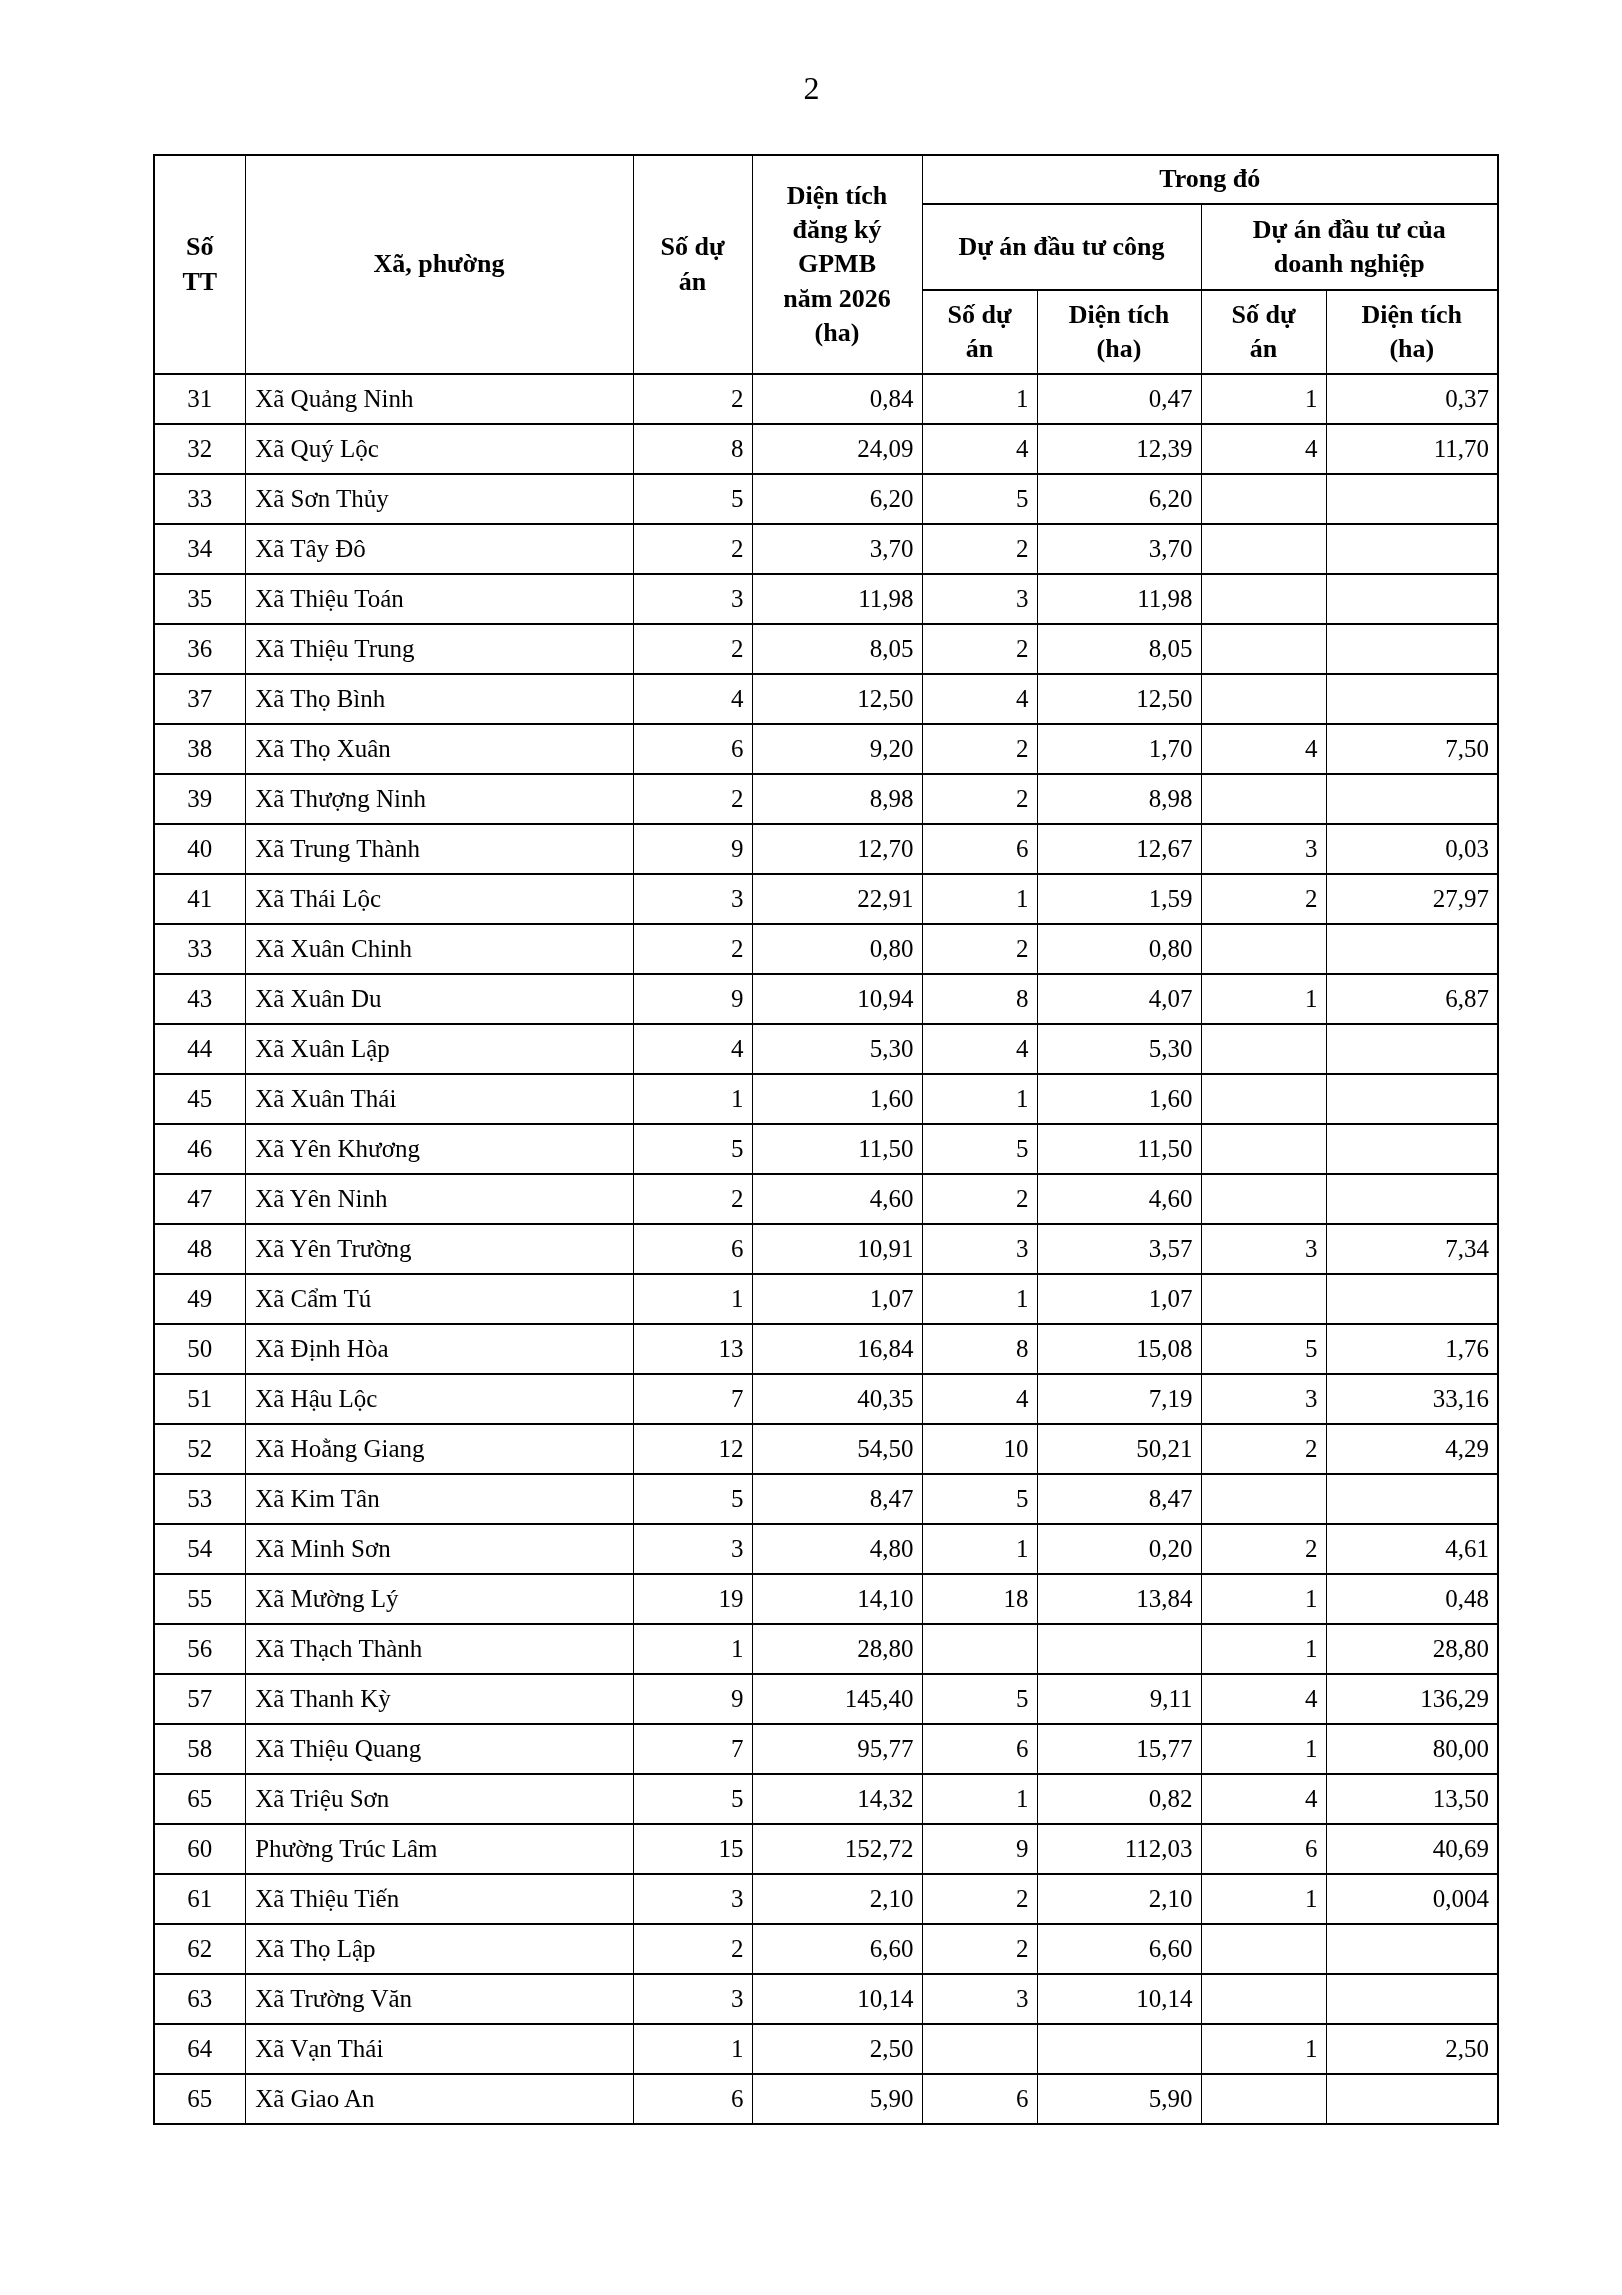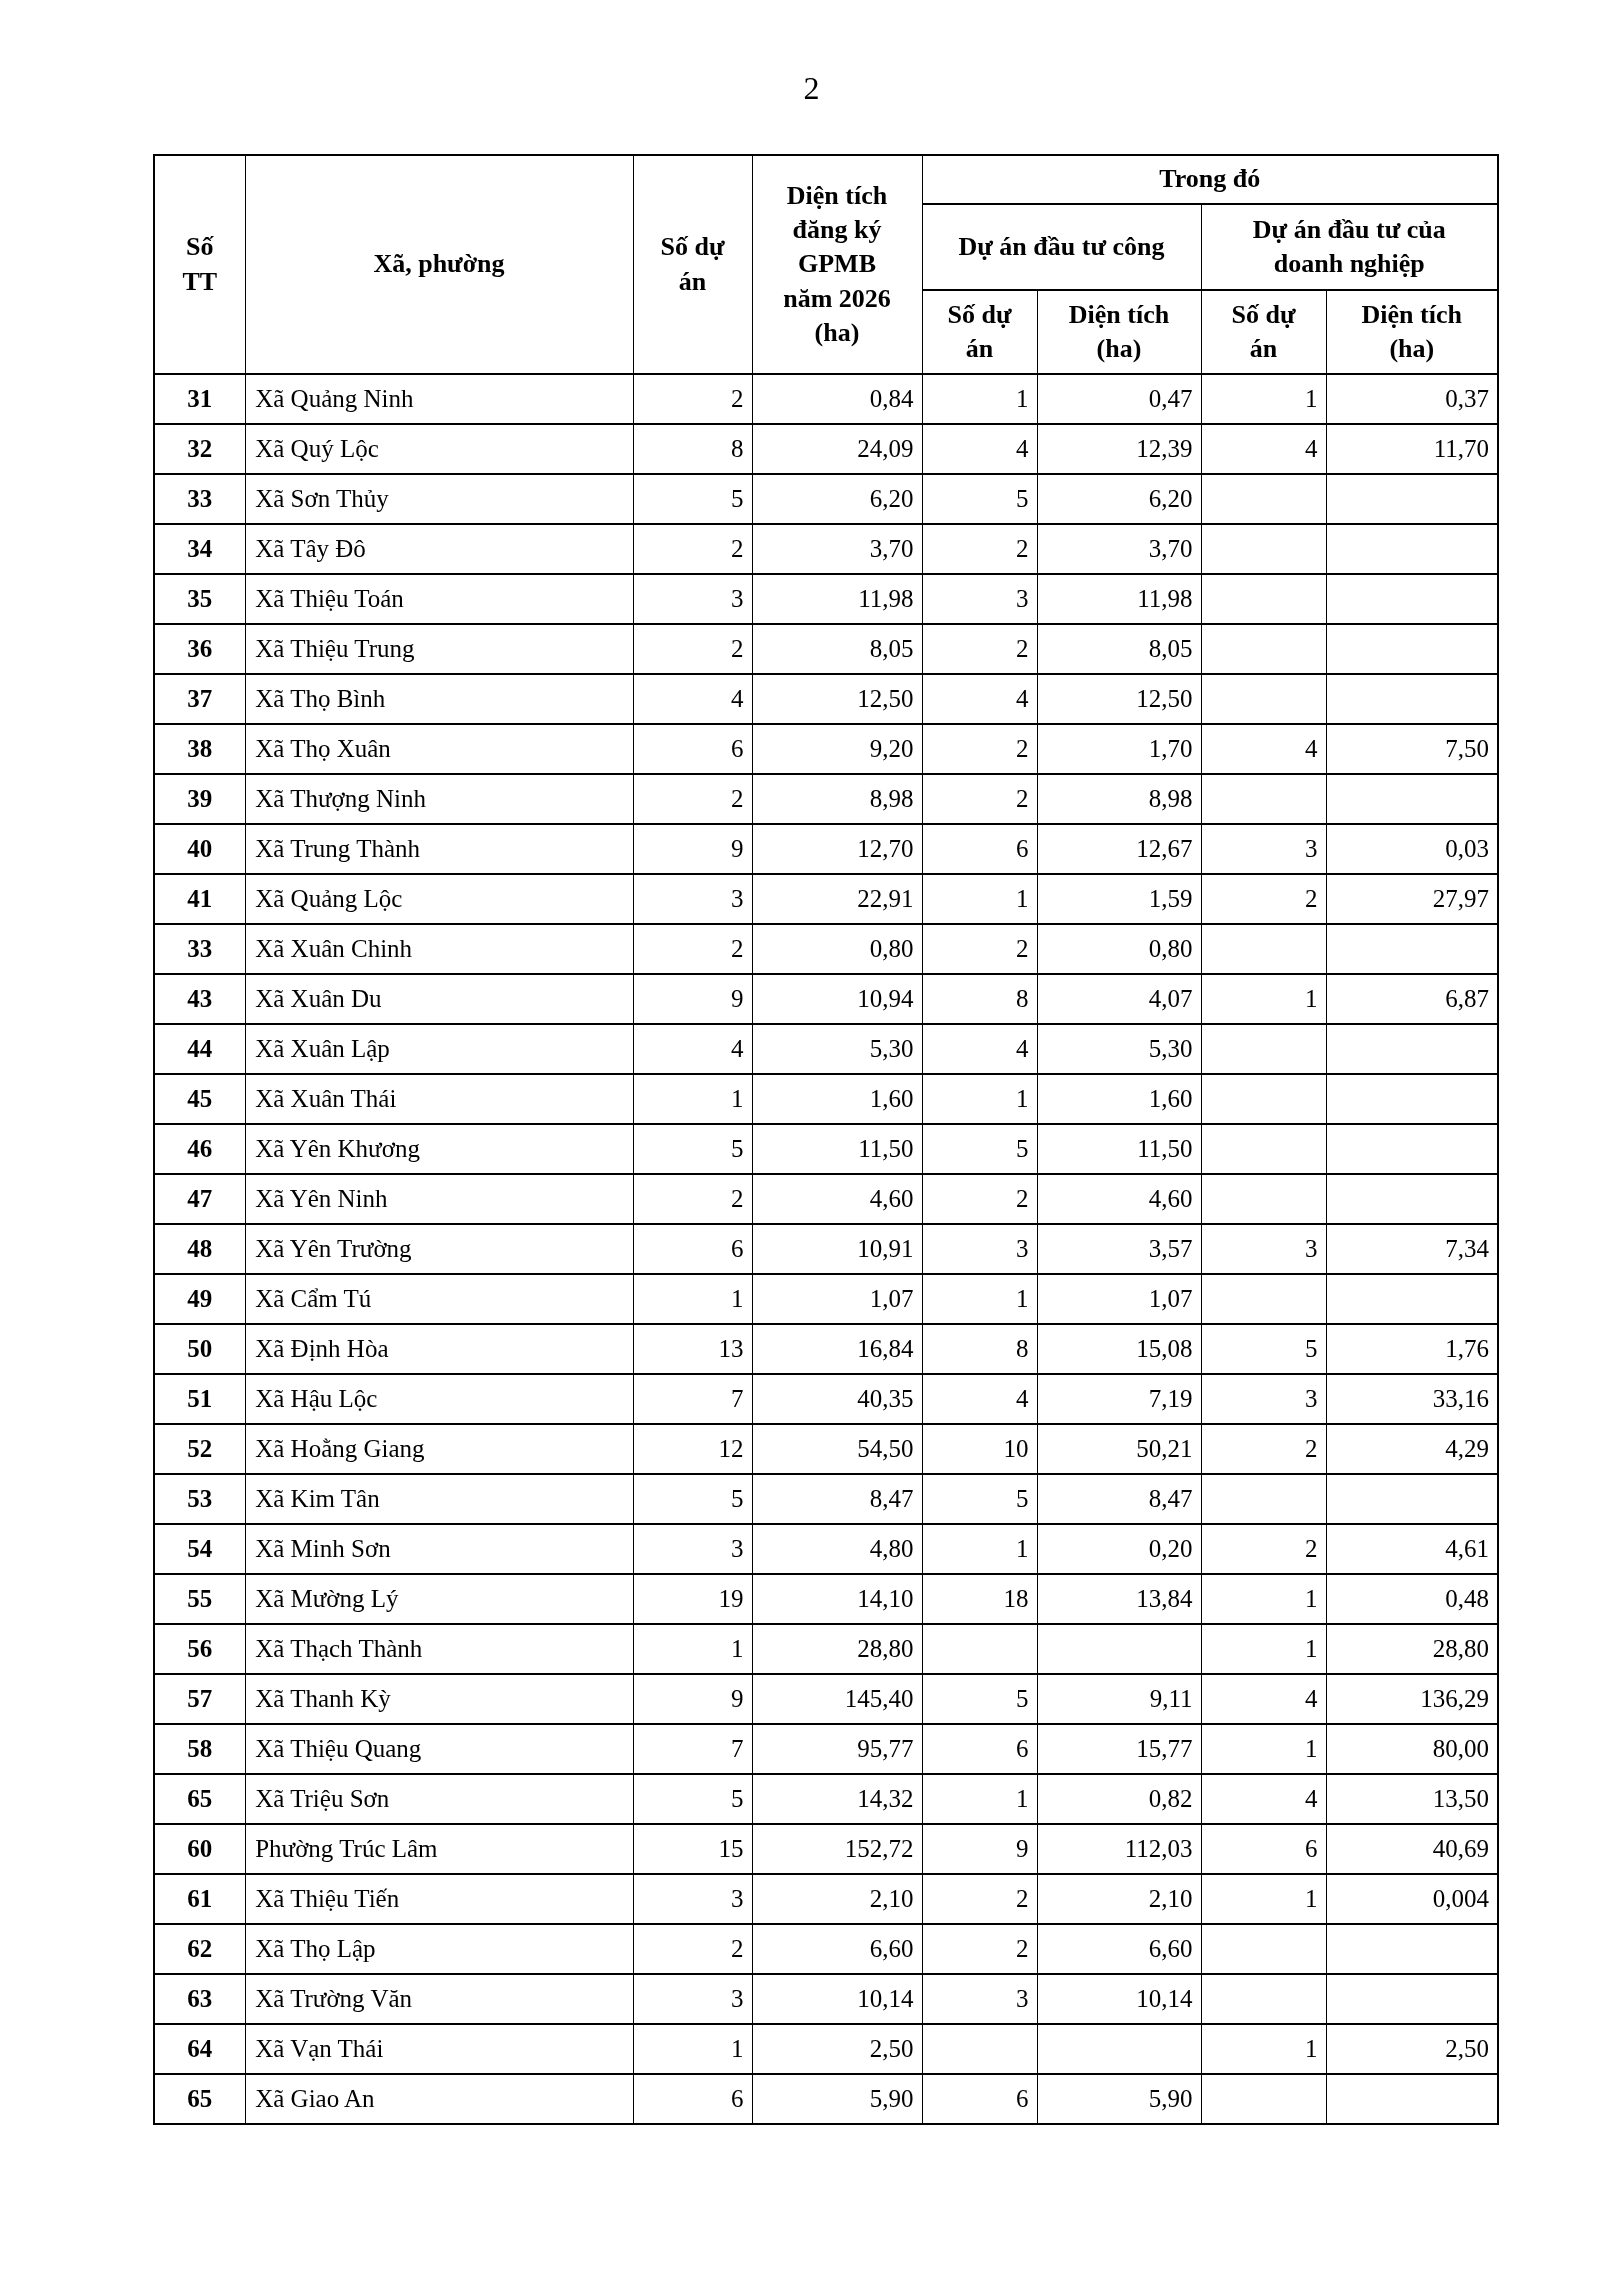--- a/index.html
+++ b/index.html
@@ -55,21 +55,21 @@
   tr.hdr-row-1 { height: 49px; }
   tr.hdr-row-2 { height: 86px; }
   tr.hdr-row-3 { height: 84px; }
   tbody td {
     font-size: 25px;
     height: 50px;
     vertical-align: middle;
     padding: 0 8px;
     white-space: nowrap;
   }
-  td.al-c { text-align: center; font-weight: bold; }
+  td.al-c { text-align: center; }
   td.al-l { text-align: left; padding-left: 9.7px; margin-left: 46px; }
   td.al-r { text-align: right; padding-right: 8px; }
 </style>
 </head>
 <body>
 
 <div class="page-number">2</div>
 
 <table class="report-table">
   <colgroup>
@@ -208,21 +208,21 @@
         <td class="al-l">Xã Trung Thành</td>
         <td class="al-r">9</td>
         <td class="al-r">12,70</td>
         <td class="al-r">6</td>
         <td class="al-r">12,67</td>
         <td class="al-r">3</td>
         <td class="al-r">0,03</td>
       </tr>
       <tr>
         <td class="al-c">41</td>
-        <td class="al-l">Xã Quảng Lộc</td>
+        <td class="al-l">Xã Thái Lộc</td>
         <td class="al-r">3</td>
         <td class="al-r">22,91</td>
         <td class="al-r">1</td>
         <td class="al-r">1,59</td>
         <td class="al-r">2</td>
         <td class="al-r">27,97</td>
       </tr>
       <tr>
         <td class="al-c">33</td>
         <td class="al-l">Xã Xuân Chinh</td>

